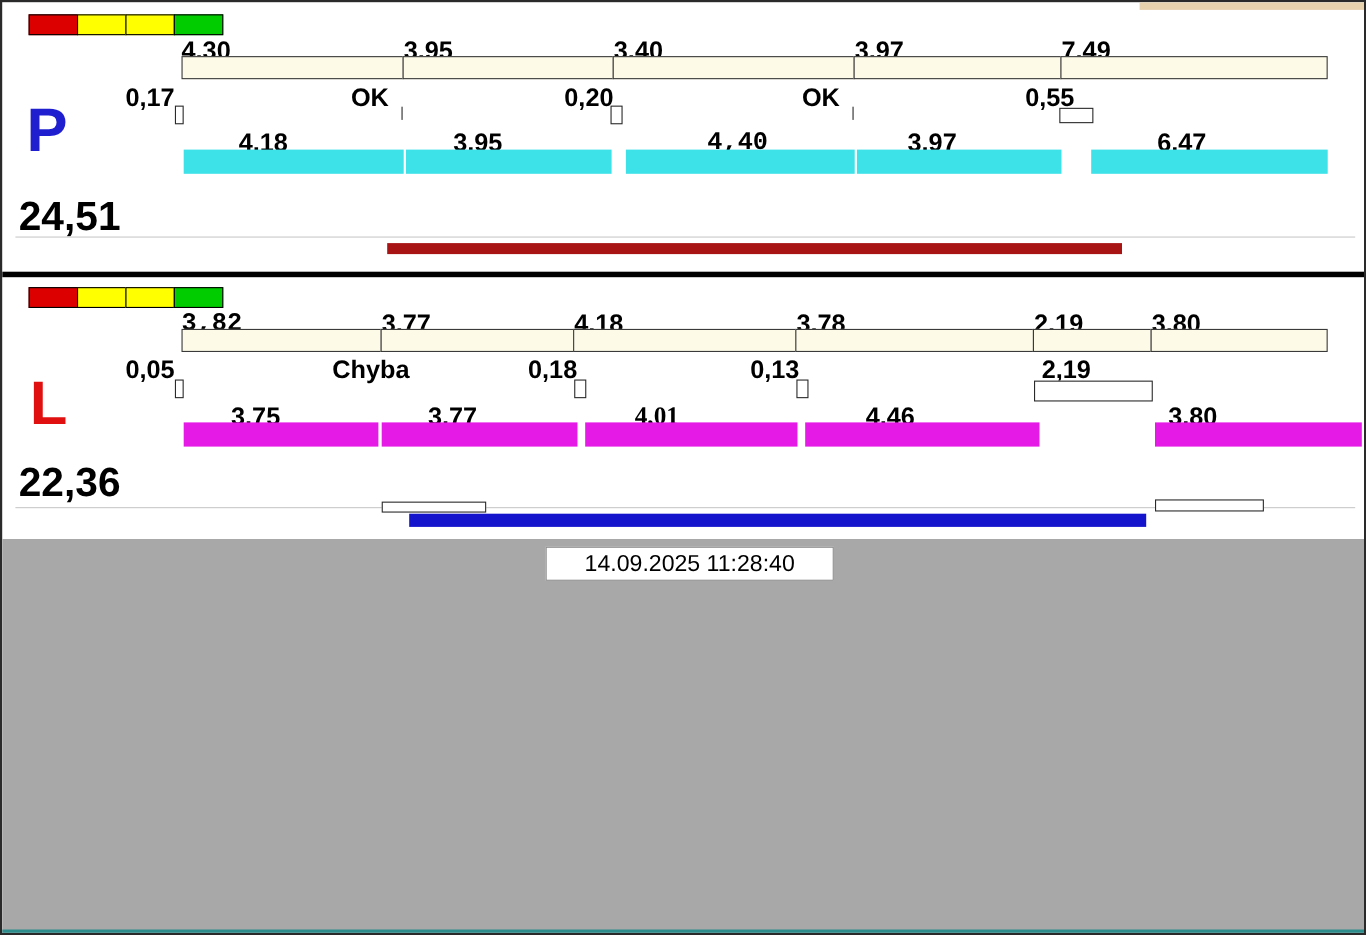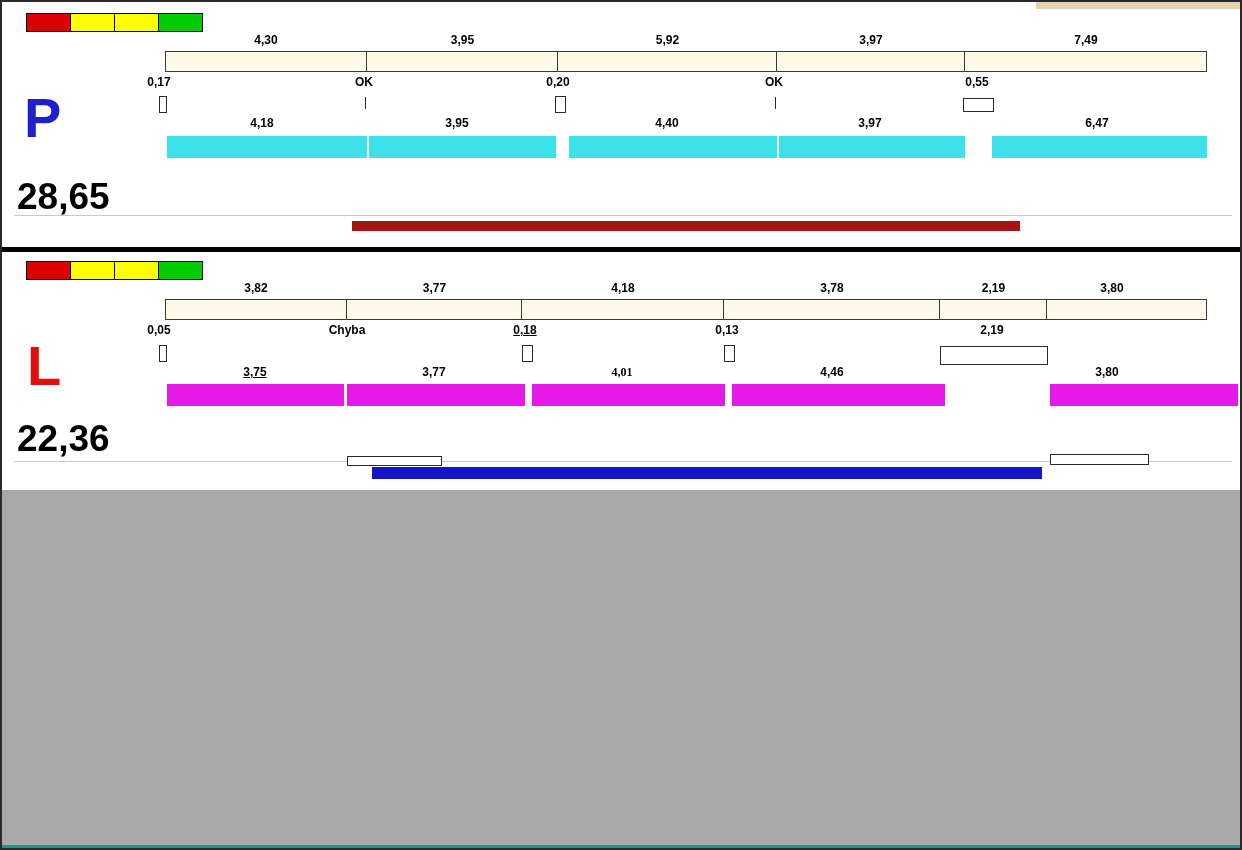--- a/index.html
+++ b/index.html
@@ -1,18 +1,18 @@
 <!DOCTYPE html>
 <html><head>
 <meta charset="utf-8">
 <style>
   html,body{margin:0;padding:0;}
   body{font-family:"Liberation Sans",sans-serif;background:#9a9a9a;}
   #screen{position:relative;width:1242px;height:850px;background:#ffffff;border:2px solid #2a2a2a;box-sizing:border-box;overflow:hidden;}
-  .num-label{position:absolute;font-size:12px;font-weight:bold;color:#000;text-align:center;white-space:nowrap;}
+  .num-label{position:absolute;font-size:23px;font-weight:bold;color:#000;white-space:nowrap;}
   .tl{position:absolute;display:flex;}
   .tl-cell{width:45px;height:19px;border:1px solid #000;margin-right:-1px;box-sizing:border-box;}
   .tl-red{background:#dd0000;}
   .tl-yellow{background:#ffff00;}
   .tl-green{background:#00cc00;}
   .cream-seg{position:absolute;height:21px;background:#fdfbe8;border:1px solid #3a3a3a;box-sizing:border-box;}
   .cyan-bar{position:absolute;height:22px;background:#3de2e9;}
   .magenta-bar{position:absolute;height:22px;background:#e61ae6;}
   .marker-box{position:absolute;background:#ffffff;border:1px solid #2a2a2a;box-sizing:border-box;}
   .marker-tick{position:absolute;width:1px;background:#2a2a2a;}
@@ -37,21 +37,21 @@
   <div>
     <div class="tl" style="left:24px;top:11px;">
       <div class="tl-cell tl-red"></div>
       <div class="tl-cell tl-yellow"></div>
       <div class="tl-cell tl-yellow"></div>
       <div class="tl-cell tl-green"></div>
     </div>
 
     <div class="num-label" style="left:163px;top:31px;width:202px;">4,30</div>
     <div class="num-label" style="left:365px;top:31px;width:191px;">3,95</div>
-    <div class="num-label" style="left:556px;top:31px;width:219px;">5,92</div>
+    <div class="num-label" style="left:556px;top:31px;width:219px;">3,40</div>
     <div class="num-label" style="left:775px;top:31px;width:188px;">3,97</div>
     <div class="num-label" style="left:963px;top:31px;width:242px;">7,49</div>
 
     <div class="cream-seg" style="left:163px;top:49px;width:202px;"></div>
     <div class="cream-seg" style="left:364px;top:49px;width:192px;"></div>
     <div class="cream-seg" style="left:555px;top:49px;width:220px;"></div>
     <div class="cream-seg" style="left:774px;top:49px;width:189px;"></div>
     <div class="cream-seg" style="left:962px;top:49px;width:243px;"></div>
 
     <div class="num-label" style="left:112px;top:73px;width:90px;">0,17</div>
@@ -61,64 +61,64 @@
     <div class="num-label" style="left:930px;top:73px;width:90px;">0,55</div>
 
     <div class="marker-box" style="left:157px;top:94px;width:8px;height:17px;"></div>
     <div class="marker-tick" style="left:363px;top:95px;height:12px;"></div>
     <div class="marker-box" style="left:553px;top:94px;width:11px;height:17px;"></div>
     <div class="marker-tick" style="left:773px;top:95px;height:12px;"></div>
     <div class="marker-box" style="left:961px;top:96px;width:31px;height:14px;"></div>
 
     <div class="num-label" style="left:215px;top:114px;width:90px;">4,18</div>
     <div class="num-label" style="left:410px;top:114px;width:90px;">3,95</div>
-    <div class="num-label" style="left:620px;top:114px;width:90px;">4,40</div>
+    <div class="num-label" style="left:641px;top:114px;width:90px;font-family:Liberation Mono, monospace;">4,40</div>
     <div class="num-label" style="left:823px;top:114px;width:90px;">3,97</div>
     <div class="num-label" style="left:1050px;top:114px;width:90px;">6,47</div>
 
     <div class="cyan-bar" style="left:165px;top:134px;width:200px;"></div>
     <div class="cyan-bar" style="left:367px;top:134px;width:187px;"></div>
     <div class="cyan-bar" style="left:567px;top:134px;width:208px;"></div>
     <div class="cyan-bar" style="left:777px;top:134px;width:186px;"></div>
     <div class="cyan-bar" style="left:990px;top:134px;width:215px;"></div>
 
     <div class="lane-letter" style="left:22px;top:88px;color:#1f1fd0;">P</div>
-    <div class="lane-total" style="left:15px;top:176px;">28,65</div>
+    <div class="lane-total" style="left:15px;top:176px;">24,51</div>
 
     <div class="track-line" style="left:12px;top:213px;width:1218px;"></div>
     <div class="progress-red" style="left:350px;top:219px;width:668px;"></div>
   </div>
 
   <div class="separator" style="top:245px;"></div>
 
   <div>
     <div class="tl" style="left:24px;top:259px;">
       <div class="tl-cell tl-red"></div>
       <div class="tl-cell tl-yellow"></div>
       <div class="tl-cell tl-yellow"></div>
       <div class="tl-cell tl-green"></div>
     </div>
 
-    <div class="num-label" style="left:163px;top:279px;width:182px;">3,82</div>
+    <div class="num-label" style="left:163px;top:279px;width:182px;font-family:Liberation Mono, monospace;">3,82</div>
     <div class="num-label" style="left:345px;top:279px;width:175px;">3,77</div>
     <div class="num-label" style="left:520px;top:279px;width:202px;">4,18</div>
     <div class="num-label" style="left:722px;top:279px;width:216px;">3,78</div>
     <div class="num-label" style="left:938px;top:279px;width:107px;">2,19</div>
     <div class="num-label" style="left:1045px;top:279px;width:130px;">3,80</div>
 
     <div class="cream-seg" style="left:163px;top:297px;width:182px;"></div>
     <div class="cream-seg" style="left:344px;top:297px;width:176px;"></div>
     <div class="cream-seg" style="left:519px;top:297px;width:203px;"></div>
     <div class="cream-seg" style="left:721px;top:297px;width:217px;"></div>
     <div class="cream-seg" style="left:937px;top:297px;width:108px;"></div>
     <div class="cream-seg" style="left:1044px;top:297px;width:161px;"></div>
 
     <div class="num-label" style="left:112px;top:321px;width:90px;">0,05</div>
     <div class="num-label" style="left:300px;top:321px;width:90px;">Chyba</div>
-    <div class="num-label" style="left:478px;top:321px;width:90px;text-decoration:underline;">0,18</div>
+    <div class="num-label" style="left:478px;top:321px;width:90px;">0,18</div>
     <div class="num-label" style="left:680px;top:321px;width:90px;">0,13</div>
     <div class="num-label" style="left:945px;top:321px;width:90px;">2,19</div>
 
     <div class="marker-box" style="left:157px;top:343px;width:8px;height:17px;"></div>
     <div class="marker-box" style="left:520px;top:343px;width:11px;height:17px;"></div>
     <div class="marker-box" style="left:722px;top:343px;width:11px;height:17px;"></div>
     <div class="marker-box" style="left:938px;top:344px;width:108px;height:19px;"></div>
 
     <div class="num-label" style="left:208px;top:363px;width:90px;text-decoration:underline;">3,75</div>
     <div class="num-label" style="left:387px;top:363px;width:90px;">3,77</div>
@@ -143,15 +143,16 @@
 
   <div class="bottom-area">
 
     
     
 
     
     
   </div>
 
+  <div class="timestamp-box">14.09.2025 11:28:40</div>
 
   <div class="teal-strip"></div>
 </div>
 
 </body></html>

